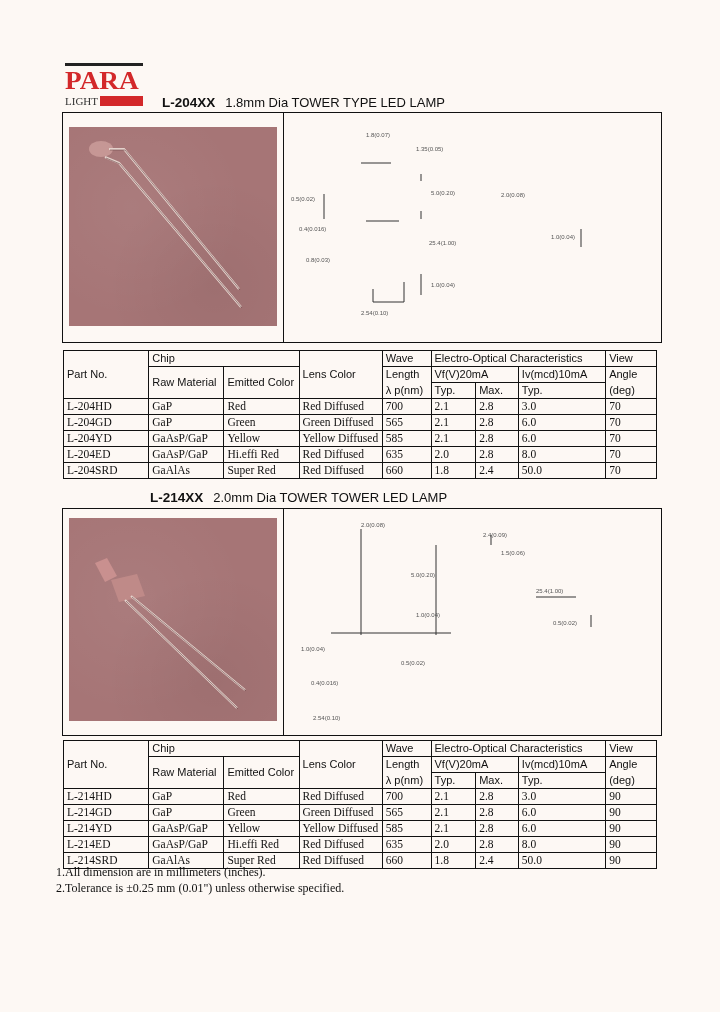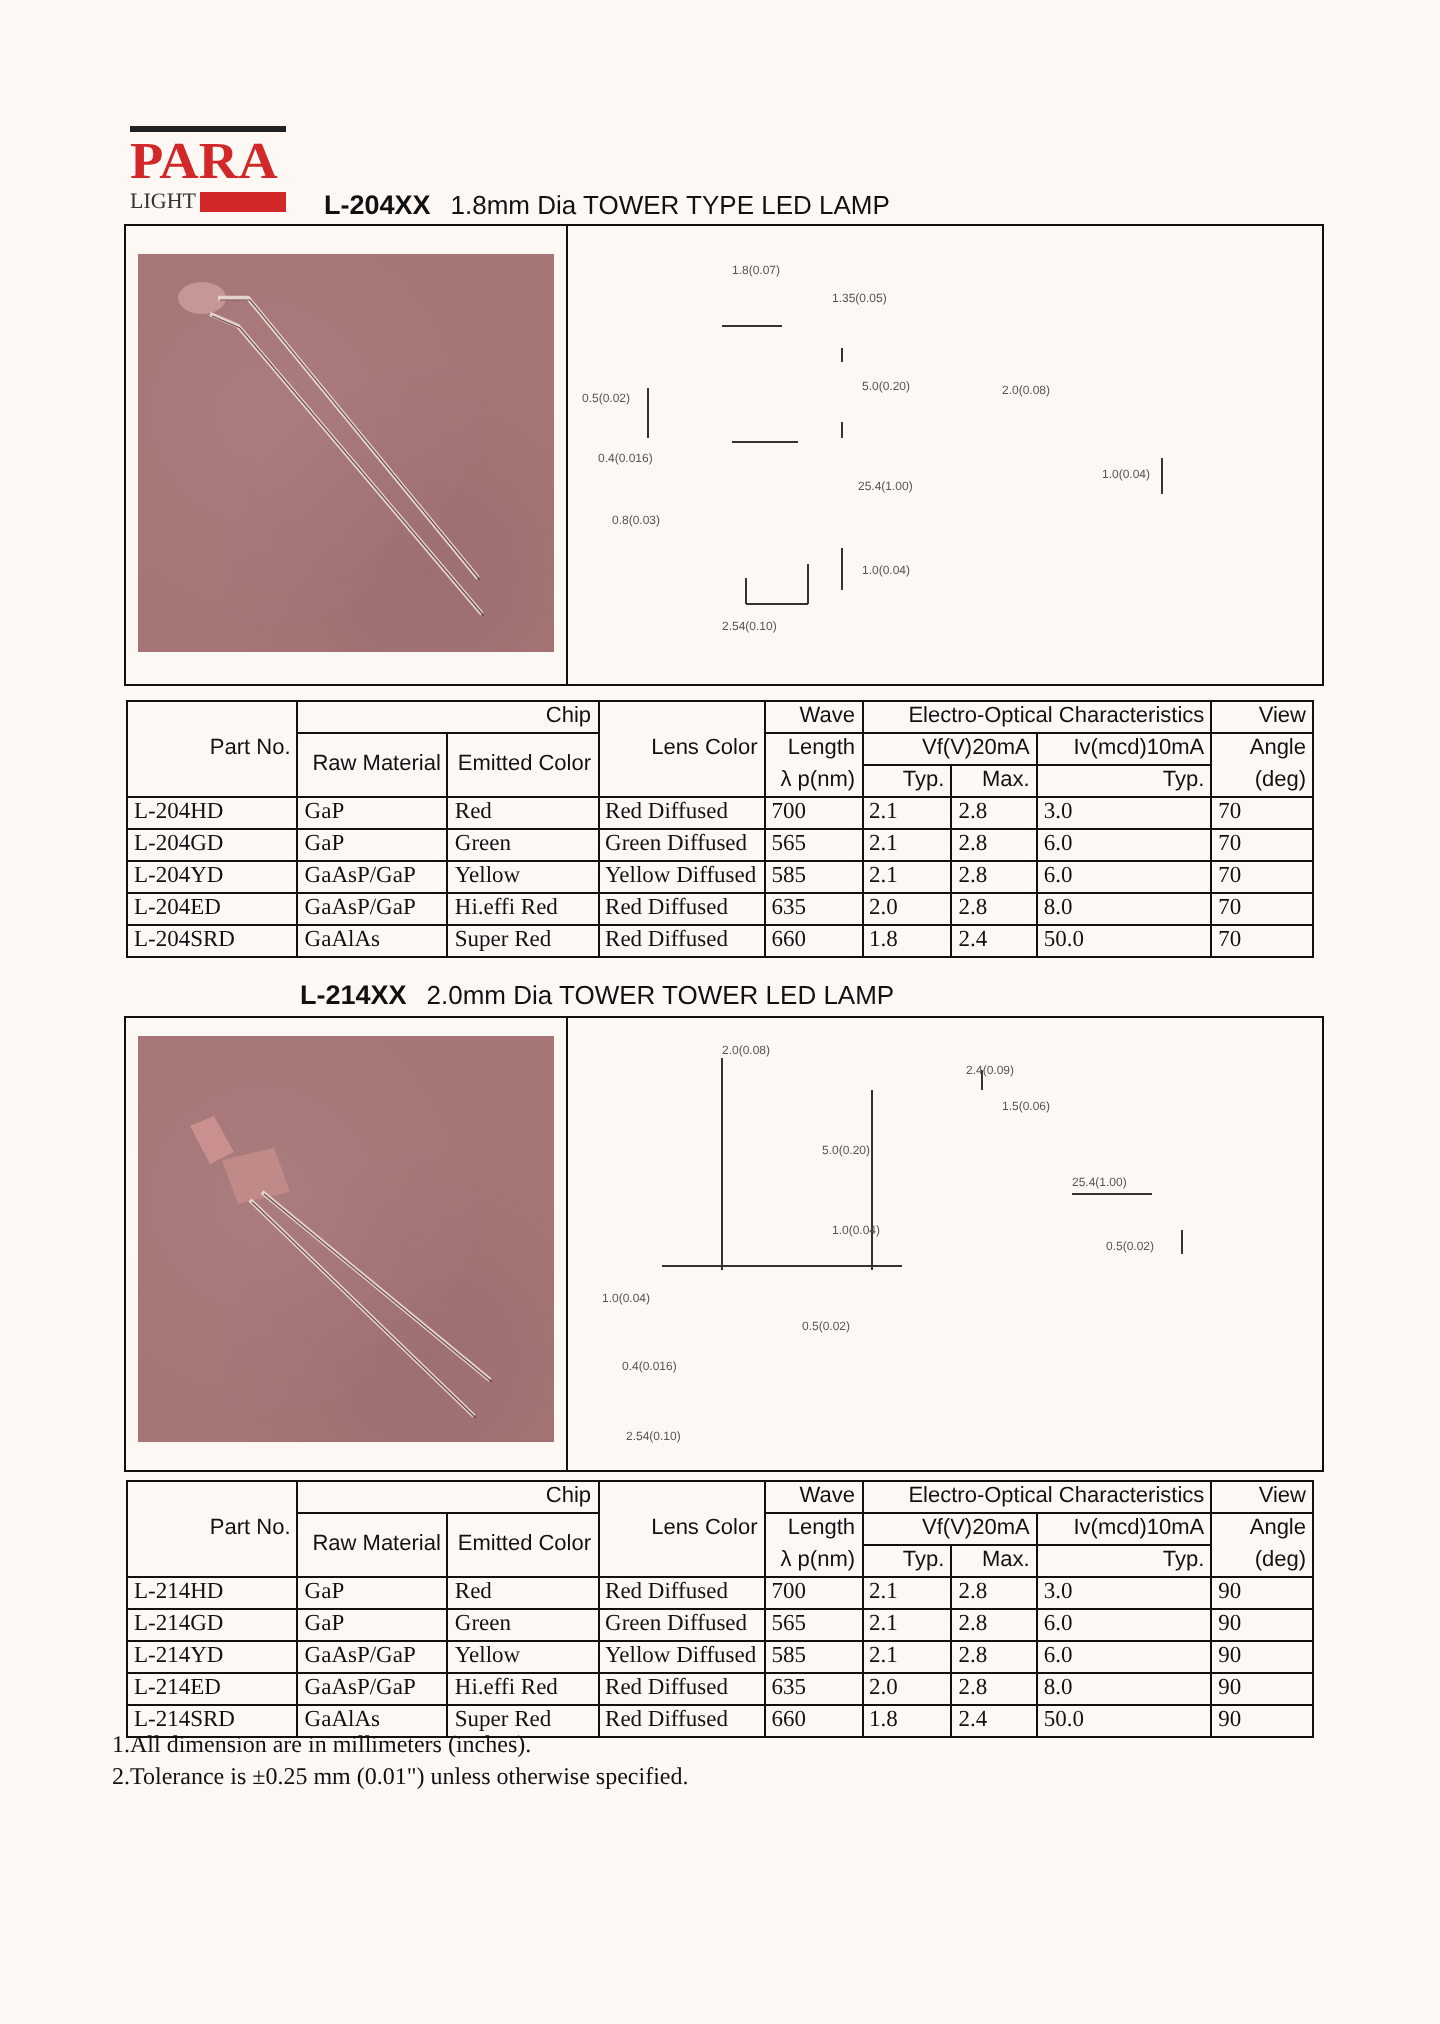--- a/index.html
+++ b/index.html
@@ -12,21 +12,21 @@
   .logo .light .red{flex:1;height:10px;background:#d3282a;margin-left:2px;}
   .title{position:absolute;font-size:13px;white-space:nowrap;}
   .title b{font-weight:bold;font-size:13.5px;margin-right:10px;}
   .box{position:absolute;border:1px solid #111;}
   .divider{position:absolute;top:0;bottom:0;width:1px;background:#111;}
   .photo{position:absolute;background:#a67576;overflow:hidden;}
   .photo .grain{position:absolute;inset:0;background:radial-gradient(circle at 30% 40%,rgba(255,255,255,0.05),transparent 60%),radial-gradient(circle at 70% 80%,rgba(0,0,0,0.05),transparent 50%);}
   .drawing{position:absolute;}
   table.spec{position:absolute;border-collapse:collapse;font-size:11px;}
   table.spec td{border:1px solid #111;padding:0 3px;height:15px;line-height:13px;}
-  table.spec .h{font-family:"Liberation Sans",sans-serif;text-align:right;font-size:11px;}
+  table.spec .h{font-family:"Liberation Sans",sans-serif;text-align:left;font-size:11px;}
   table.spec .d{font-family:"Liberation Serif",serif;font-size:11.5px;}
   table.spec .c{}
   .note{position:absolute;left:56px;font-family:"Liberation Serif",serif;font-size:12px;white-space:nowrap;}
 </style>
 </head>
 <body>
 
 <div class="logo">
   <div class="bar"></div>
   <div class="para">PARA</div>

